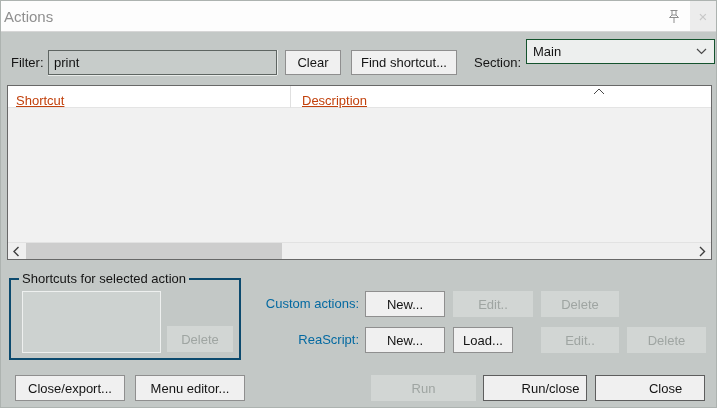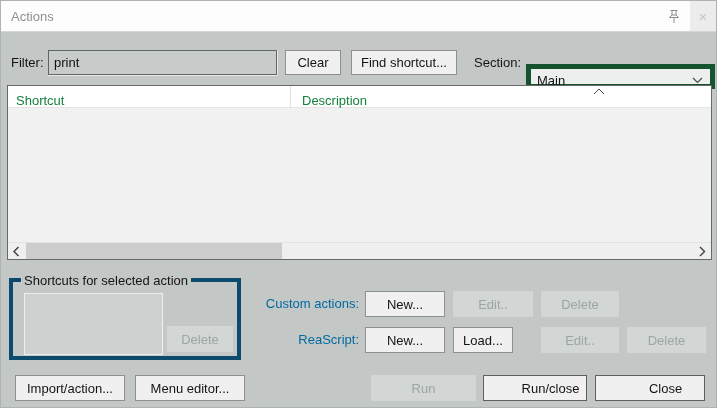--- a/index.html
+++ b/index.html
@@ -12,22 +12,22 @@
     color: #141414;
     background: #c3c8c6;
     border: 1px solid #adb3b0;
     overflow: hidden;
   }
   .titlebar {
     position: absolute; left:0; top:0; right:0; height:31px;
     background:#fdfdfd; border-bottom:1px solid #d6d6d6;
   }
   .titlebar .title {
-    position:absolute; left:10px; top:0; line-height:31px;
-    color:#8f8f8f; font-size:13px;
+    position:absolute; left:3px; top:0; line-height:31px;
+    color:#8f8f8f; font-size:15px;
   }
   .pin { position:absolute; right:34px; top:7px; width:16px; height:18px; cursor:pointer; }
   .closebtn {
     position:absolute; right:0; top:0; width:26px; height:30px;
     background:#ececec; color:#c7c7c7; font-size:15px;
     display:flex; align-items:center; justify-content:center; cursor:pointer;
   }
   .label { position:absolute; line-height:25px; color:#141414; }
   .filter-input {
     position:absolute; left:47px; top:49px; width:229px; height:25px;
@@ -41,54 +41,54 @@
     background:#f0f0f0; border:1px solid #8f8f8f; color:#141414;
     font-family:"Liberation Sans",sans-serif; font-size:13px;
     text-align:center; cursor:pointer;
   }
   .btn26 { height:26px; }
   .btn-strong { border-color:#5e5e5e;padding-left:31px; }
   .btn.disabled {
     background:#d2d6d4; border-color:#d2d6d4; color:#9fa5a2; cursor:default;
   }
   .dropdown {
-    position:absolute; left:525px; top:63px; width:189px; height:25px;
-    background:#edefee; border:5px solid #14532d; cursor:pointer;
+    position:absolute; left:525px; top:38px; width:189px; height:25px;
+    background:#edefee; border:1px solid #14532d; cursor:pointer;
   }
   .dropdown .val { position:absolute; left:6px; top:0; line-height:23px; }
   .dropdown .chev { position:absolute; right:7px; top:8px; }
   .list {
     position:absolute; left:6px; top:84px; width:705px; height:175px;
     background:#f1f1f1; border:1px solid #686868;
   }
   .list-header {
     position:absolute; left:0; top:0; right:0; height:22px;
     background:#ffffff; border-bottom:1px solid #e4e4e4;
   }
-  .list-header .col { position:absolute; top:4px; line-height:22px; color:#15803d; cursor:pointer; }
+  .list-header .col { position:absolute; top:4px; line-height:22px; color:#c2410c; cursor:pointer;text-decoration:underline; }
   .col-div { position:absolute; top:0; width:1px; height:22px; background:#e0e0e0; }
   .sort-chev { position:absolute; left:585px; top:2px; }
   .list-body { position:absolute; left:0; top:23px; right:0; bottom:17px; background:#f1f1f1; }
   .hscroll {
     position:absolute; left:0; right:0; bottom:0; height:17px;
     background:#efefef; border-top:1px solid #e2e2e2;
   }
   .hscroll .arrow {
     position:absolute; top:0; width:17px; height:16px;
     display:flex; align-items:center; justify-content:center; cursor:pointer;
   }
   .hscroll .arrow.left { left:0; }
   .hscroll .arrow.right { right:0; }
   .hscroll .thumb {
     position:absolute; left:18px; top:0; width:256px; height:16px;
     background:#cdcdcd; cursor:pointer;
   }
   .groupbox {
     position:absolute; left:8px; top:277px; width:232px; height:82px;
-    border:4px solid #0c4a6e;
+    border:2px solid #0c4a6e;
     padding-left:6px;
   }
   .groupbox .legend {
     position:absolute; left:8px; top:-9px; background:#c3c8c6; padding:0 3px;
     color:#141414; white-space:nowrap;
   }
   .shortcut-listbox {
     position:absolute; left:11px; top:11px; width:139px; height:62px;
     background:#cdd2d0; border:1px solid #eef0ef;
   }
@@ -169,19 +169,19 @@
   <button class="btn btn26" style="left:364px; top:290px; width:80px;">New...</button>
   <button class="btn btn26 disabled" style="left:452px; top:290px; width:80px;">Edit..</button>
   <button class="btn btn26 disabled" style="left:540px; top:290px; width:78px;">Delete</button>
 
   <span class="rowlabel" style="left:238px; top:326px;">ReaScript:</span>
   <button class="btn btn26" style="left:364px; top:326px; width:80px;">New...</button>
   <button class="btn btn26" style="left:452px; top:326px; width:60px;">Load...</button>
   <button class="btn btn26 disabled" style="left:540px; top:326px; width:78px;">Edit..</button>
   <button class="btn btn26 disabled" style="left:626px; top:326px; width:79px;">Delete</button>
 
-  <button class="btn btn26" style="left:14px; top:374px; width:110px;">Import/action...</button>
+  <button class="btn btn26" style="left:14px; top:374px; width:110px;">Close/export...</button>
   <button class="btn btn26" style="left:134px; top:374px; width:110px;">Menu editor...</button>
   <button class="btn btn26 disabled" style="left:370px; top:374px; width:105px;">Run</button>
   <button class="btn btn26 btn-strong" style="left:482px; top:374px; width:104px;">Run/close</button>
   <button class="btn btn26 btn-strong" style="left:594px; top:374px; width:110px;">Close</button>
 
 </div>
 
 </body></html>

